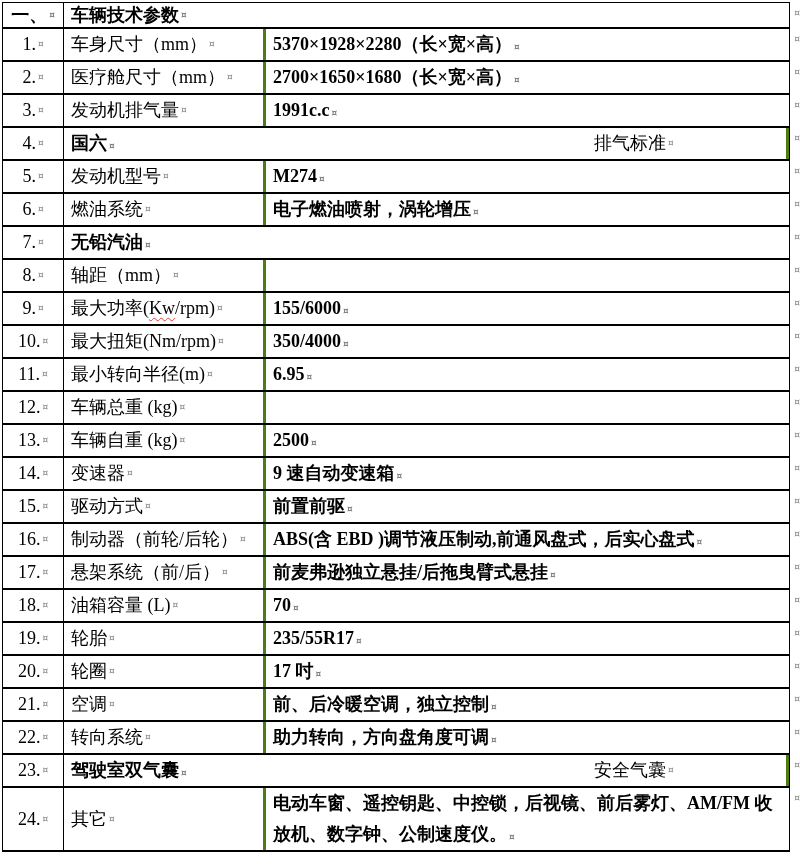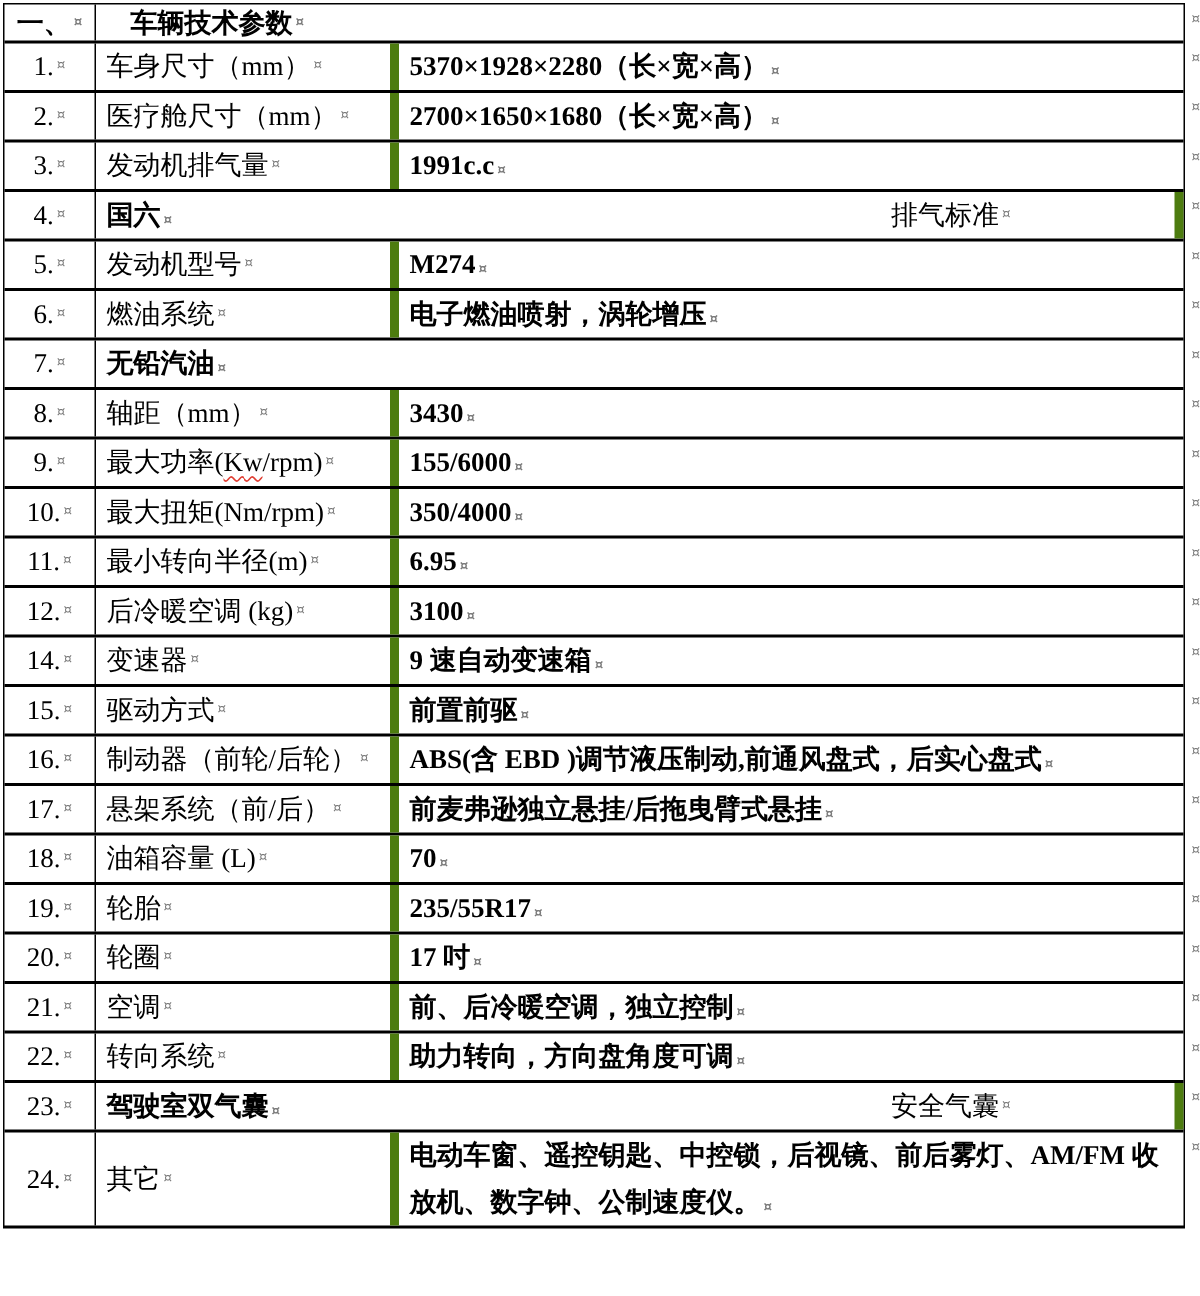--- a/index.html
+++ b/index.html
@@ -18,23 +18,23 @@
     position:relative;box-sizing:border-box;
   }
   .row:last-child{border-bottom:none;}
   .header-row{min-height:26px;}
   .cell{
     display:flex;align-items:center;box-sizing:border-box;
     font-size:18px;line-height:31px;
   }
   .header-row .cell{line-height:24px;font-weight:bold;}
   .no{width:61px;justify-content:center;border-right:1px solid #000;text-align:center;}
-  .label{width:202px;border-right:6px solid #4d7c0f;padding-left:7px;}
+  .label{width:202px;border-right:3px solid #4d7c0f;padding-left:7px;}
   .value{flex:1;padding-left:7px;padding-right:6px;}
-  .title-cell{flex:1;border-right:none;padding-left:7px;margin-left:16px;}
+  .title-cell{flex:1;border-right:none;padding-left:7px;}
   .wrapdiv{display:inline;font-weight:bold;}
   
   .eoc{font-size:9px;line-height:9px;color:#7a7a7a;margin-left:2px;
        font-family:"DejaVu Sans",sans-serif;flex:0 0 auto;}
   .eoc::before{content:"\00A4";}
   
   .eor{position:absolute;right:-11px;top:5px;font-size:9px;color:#7a7a7a;
        font-family:"DejaVu Sans",sans-serif;}
   .eor::before{content:"\00A4";}
   
@@ -163,23 +163,20 @@
 
   <div class="row">
     <div class="cell no">
       <span class="c-no">8.</span>
       <span class="eoc"></span>
     </div>
     <div class="cell label">
       <span class="c-label">轴距（mm）</span>
       <span class="eoc"></span>
     </div>
-    <div class="cell value">
-      <span class="wrapdiv"><span class="c-value">3430</span><span class="eoc"></span></span>
-    </div>
     <span class="eor"></span>
   </div>
 
   <div class="row">
     <div class="cell no">
       <span class="c-no">9.</span>
       <span class="eoc"></span>
     </div>
     <div class="cell label">
       <span class="c-label">最大功率(<span class="sp">Kw</span>/rpm)</span>
@@ -220,29 +217,40 @@
     </div>
     <span class="eor"></span>
   </div>
 
   <div class="row">
     <div class="cell no">
       <span class="c-no">12.</span>
       <span class="eoc"></span>
     </div>
     <div class="cell label">
-      <span class="c-label">后冷暖空调 (kg)</span>
-      <span class="eoc"></span>
-    </div>
-    <div class="cell value">
-      <span class="wrapdiv"><span class="c-value">3100</span><span class="eoc"></span></span>
-    </div>
-    <span class="eor"></span>
-  </div>
-
+      <span class="c-label">车辆总重 (kg)</span>
+      <span class="eoc"></span>
+    </div>
+    <span class="eor"></span>
+  </div>
+
+  <div class="row">
+    <div class="cell no">
+      <span class="c-no">13.</span>
+      <span class="eoc"></span>
+    </div>
+    <div class="cell label">
+      <span class="c-label">车辆自重 (kg)</span>
+      <span class="eoc"></span>
+    </div>
+    <div class="cell value">
+      <span class="wrapdiv"><span class="c-value">2500</span><span class="eoc"></span></span>
+    </div>
+    <span class="eor"></span>
+  </div>
 
   <div class="row">
     <div class="cell no">
       <span class="c-no">14.</span>
       <span class="eoc"></span>
     </div>
     <div class="cell label">
       <span class="c-label">变速器</span>
       <span class="eoc"></span>
     </div>

